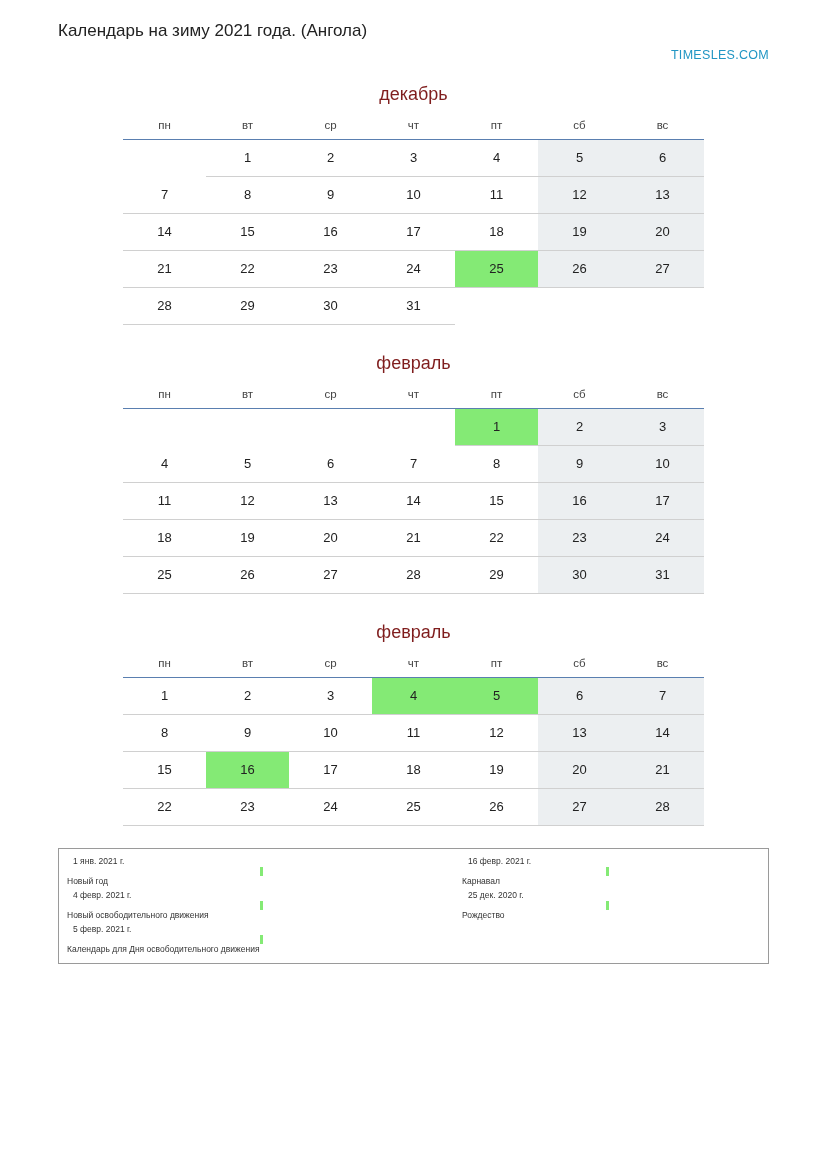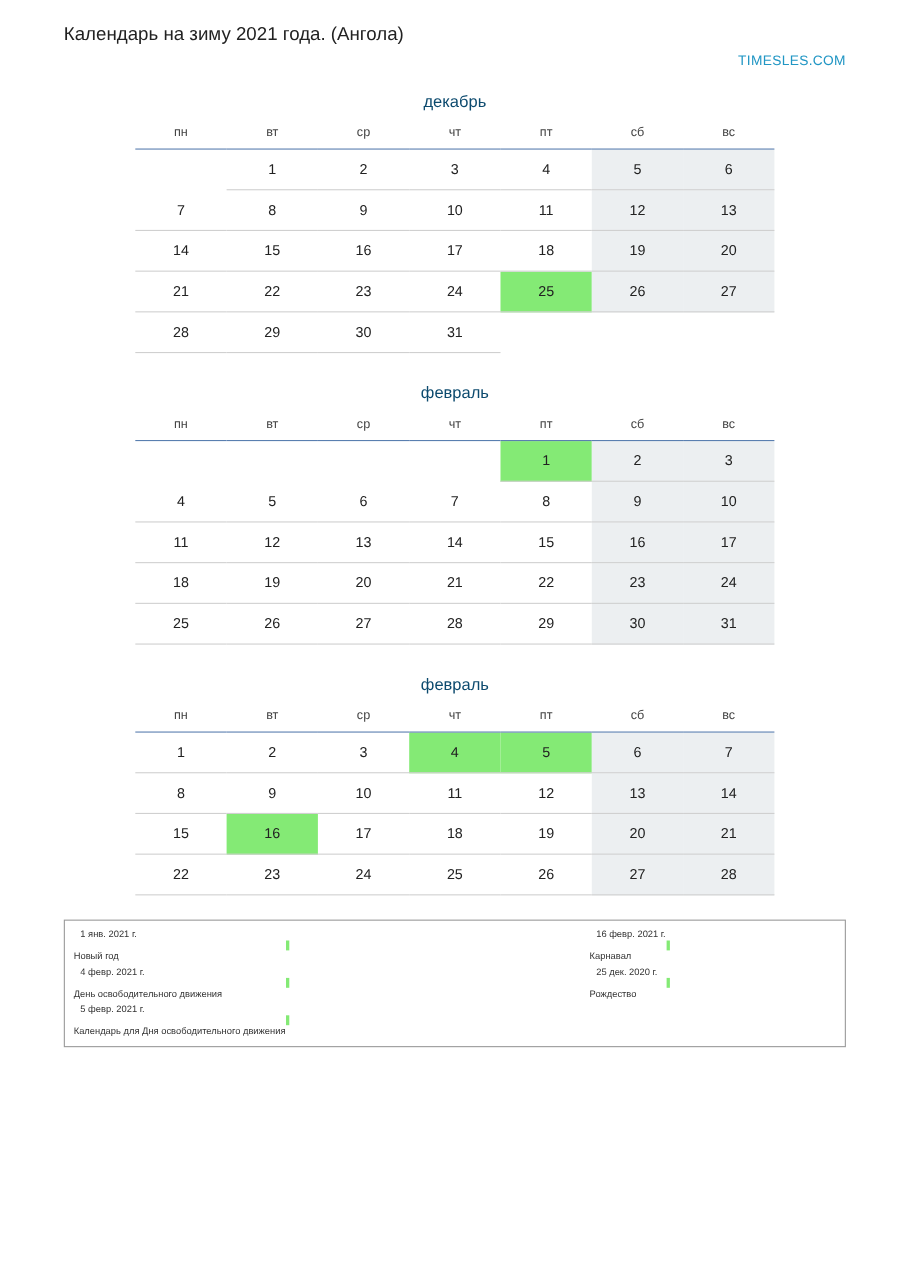--- a/index.html
+++ b/index.html
@@ -45,22 +45,22 @@
     margin-top: 24px;
   }
   .months {
     margin-top: 22px;
   }
   .month-block {
     width: 100%;
   }
   .month-name {
     text-align: center;
-    color: #0c4a6e;
-    font-size: 15px;
+    color: #7f1d1d;
+    font-size: 18px;
     margin: 0 0 14px 0;
     font-weight: normal;
   }
   .month-block.second .month-name { margin-top: 28px; }
   .month-block.third  .month-name { margin-top: 28px; }
 
   table.cal {
     border-collapse: collapse;
     margin: 0 auto;
     table-layout: fixed;
@@ -107,21 +107,21 @@
   .legend-grid {
     display: flex;
     gap: 0;
   }
   .legend-col {
     display: flex;
     flex-direction: column;
     gap: 3px;
   }
   .legend-col.left { width: 57%; }
-  .legend-col.right { width: 43%; align-items: center; }
+  .legend-col.right { width: 43%; }
   .legend-row {
     display: flex;
     align-items: baseline;
     font-size: 8.5px;
     color: #333333;
     line-height: 11px;
     flex-direction: column;
   }
   .legend-date {
     width: 150px;
@@ -548,21 +548,21 @@
     <div class="legend-grid">
       <div class="legend-col left">
           <div class="legend-row">
             <span class="legend-date">1 янв. 2021 г.</span>
             <span class="legend-swatch"></span>
             <span class="legend-text">Новый год</span>
           </div>
           <div class="legend-row">
             <span class="legend-date">4 февр. 2021 г.</span>
             <span class="legend-swatch"></span>
-            <span class="legend-text">День освободительного движения</span>
+            <span class="legend-text">Новый освободительного движения</span>
           </div>
           <div class="legend-row">
             <span class="legend-date">5 февр. 2021 г.</span>
             <span class="legend-swatch"></span>
             <span class="legend-text">Календарь для Дня освободительного движения</span>
           </div>
         </div>
       <div class="legend-col right">
           <div class="legend-row">
             <span class="legend-date">16 февр. 2021 г.</span>

